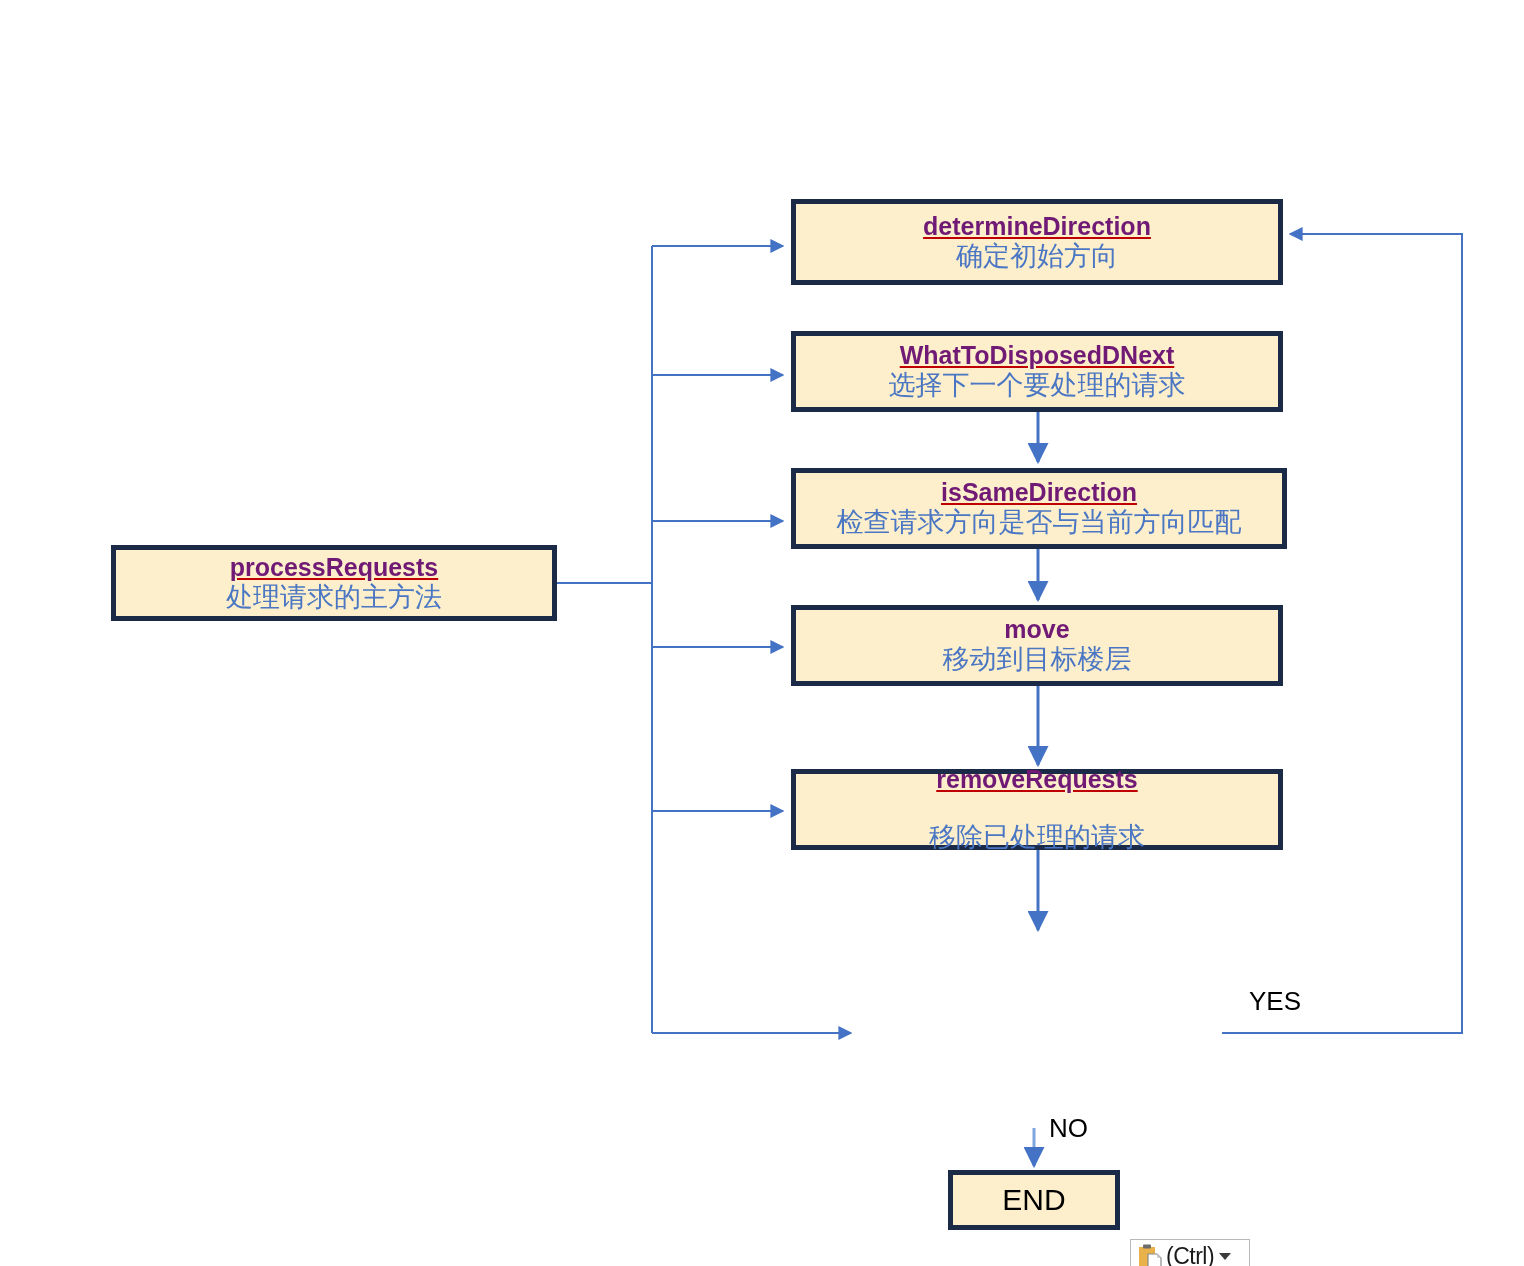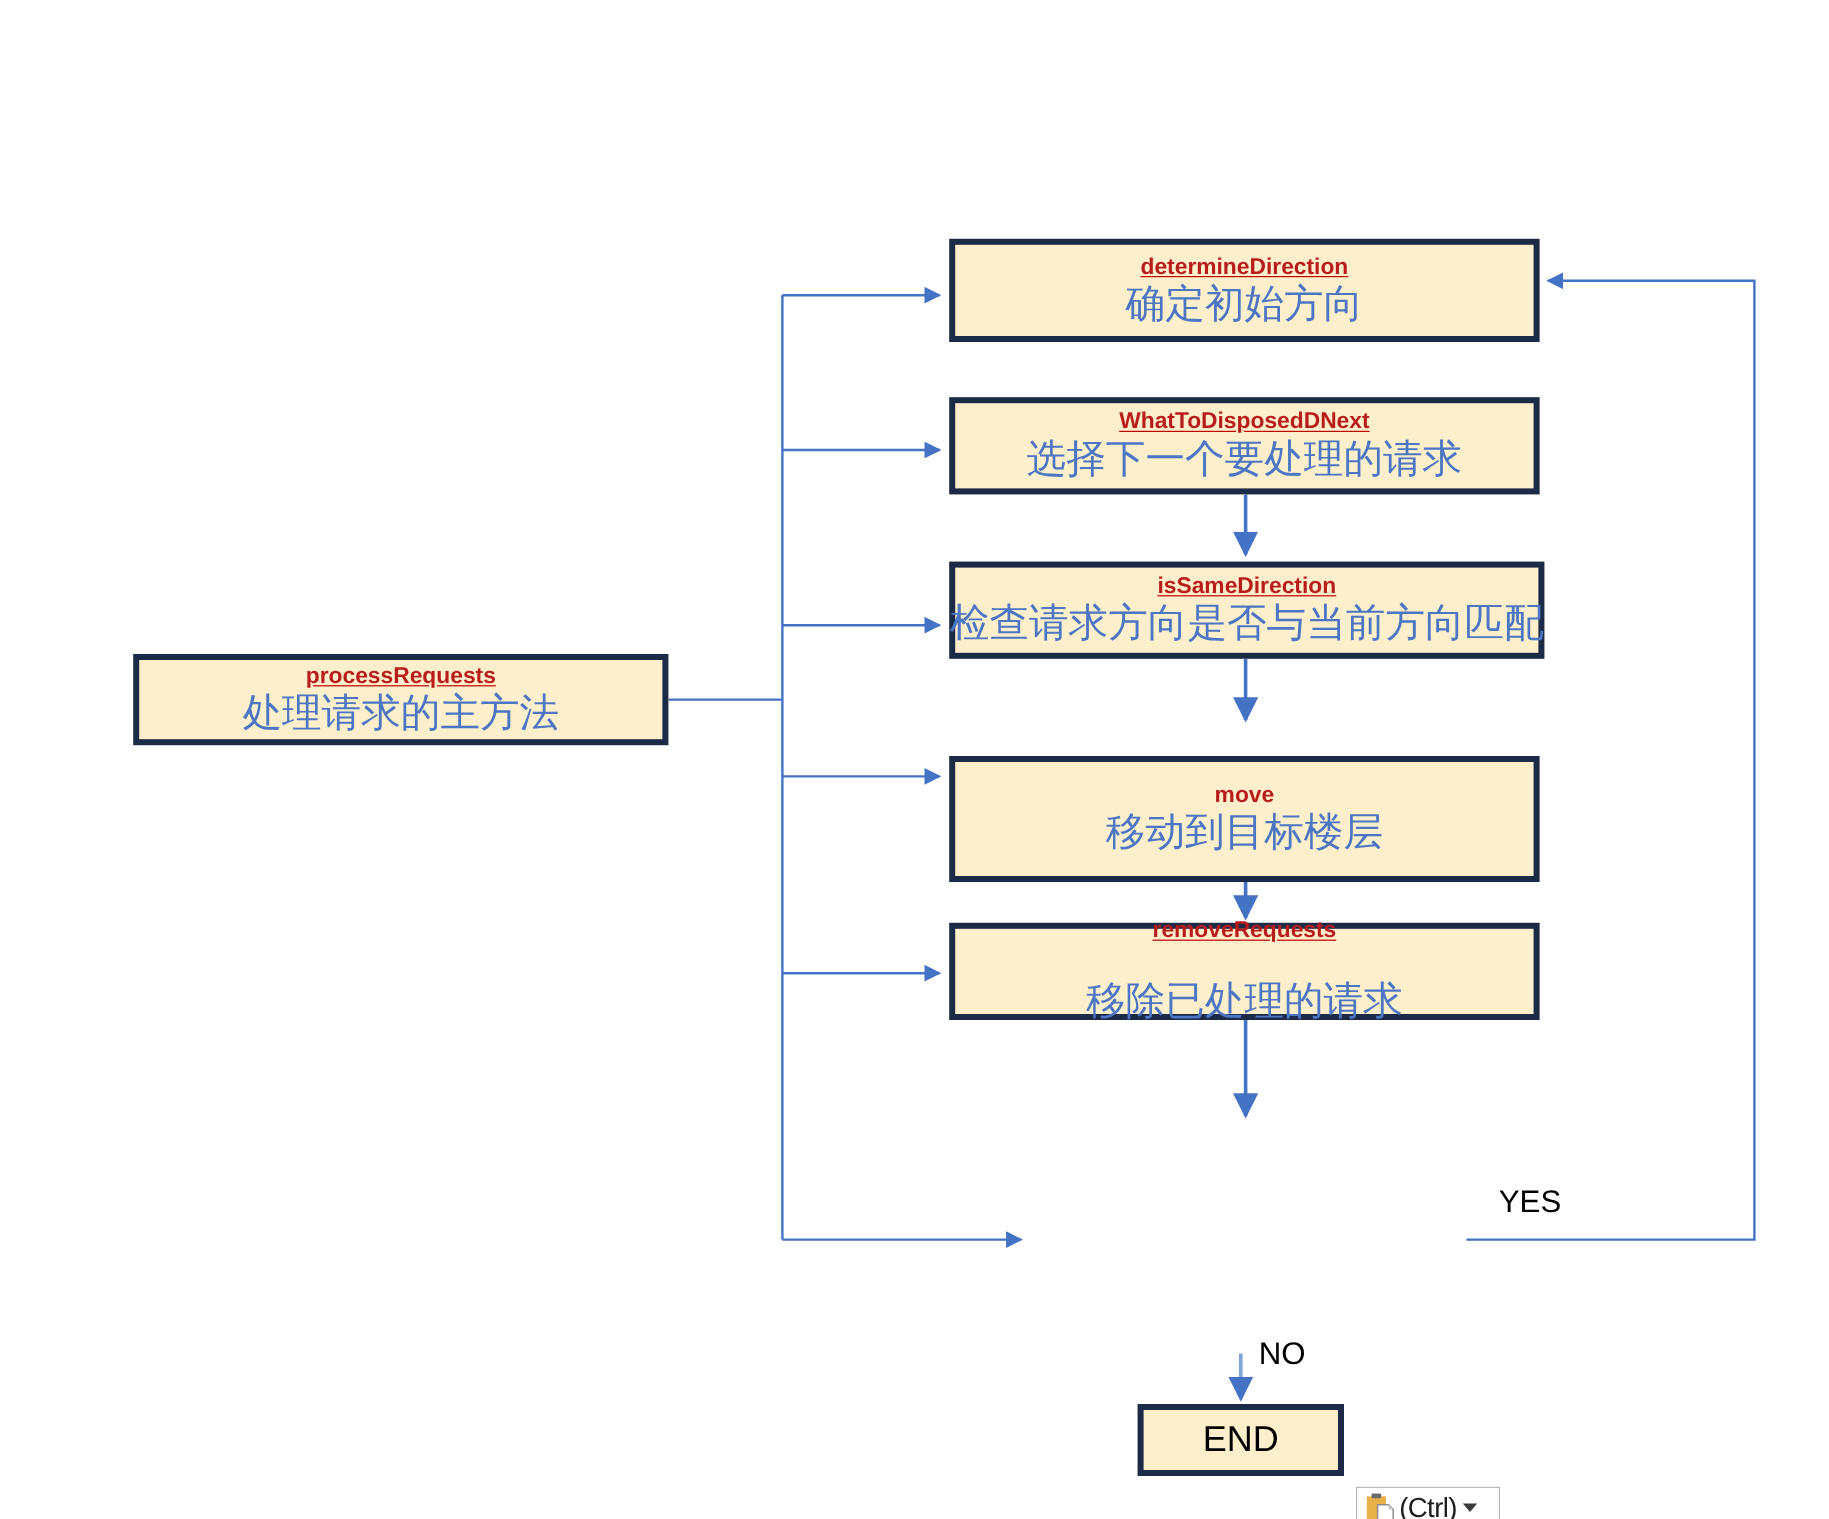--- a/index.html
+++ b/index.html
@@ -34,34 +34,34 @@
     border: 5px solid #1b2a47;
     display: flex;
     flex-direction: column;
     align-items: center;
     justify-content: center;
     text-align: center;
     line-height: 1.16;
     z-index: 4;
   }
   .title-en {
-    color: #b91c1c;
-    font-size: 19px;
+    color: #701a75;
+    font-size: 25px;
     font-weight: bold;
     text-decoration: underline;
     text-decoration-color: #c00000;
     text-underline-offset: 2px;
     white-space: nowrap;
   }
   .title-en.no-underline {
     text-decoration: none;
   }
   .sub-cn {
     color: #4a76c4;
-    font-size: 33px;
+    font-size: 27px;
     white-space: nowrap;
   }
   .sub-cn.wrapped {
     white-space: normal;
     line-height: 1.12;
   }
   .plain-label {
     color: #000000;
     font-size: 30px;
   }
@@ -172,21 +172,21 @@
   <div class="node" style="left:791px; top:331px; width:492px; height:81px;">
     <div class="title-en">WhatToDisposedDNext</div>
     <div class="sub-cn">选择下一个要处理的请求</div>
   </div>
 
   <div class="node" style="left:791px; top:468px; width:496px; height:81px;">
     <div class="title-en">isSameDirection</div>
     <div class="sub-cn">检查请求方向是否与当前方向匹配</div>
   </div>
 
-  <div class="node" style="left:791px; top:630px; width:492px; height:105px;">
+  <div class="node" style="left:791px; top:605px; width:492px; height:81px;">
     <div class="title-en no-underline">move</div>
     <div class="sub-cn">移动到目标楼层</div>
   </div>
 
   <div class="node" style="left:791px; top:769px; width:492px; height:81px;gap:28px;">
     <div class="title-en">removeRequests</div>
     <div class="sub-cn">移除已处理的请求</div>
   </div>
 
 

